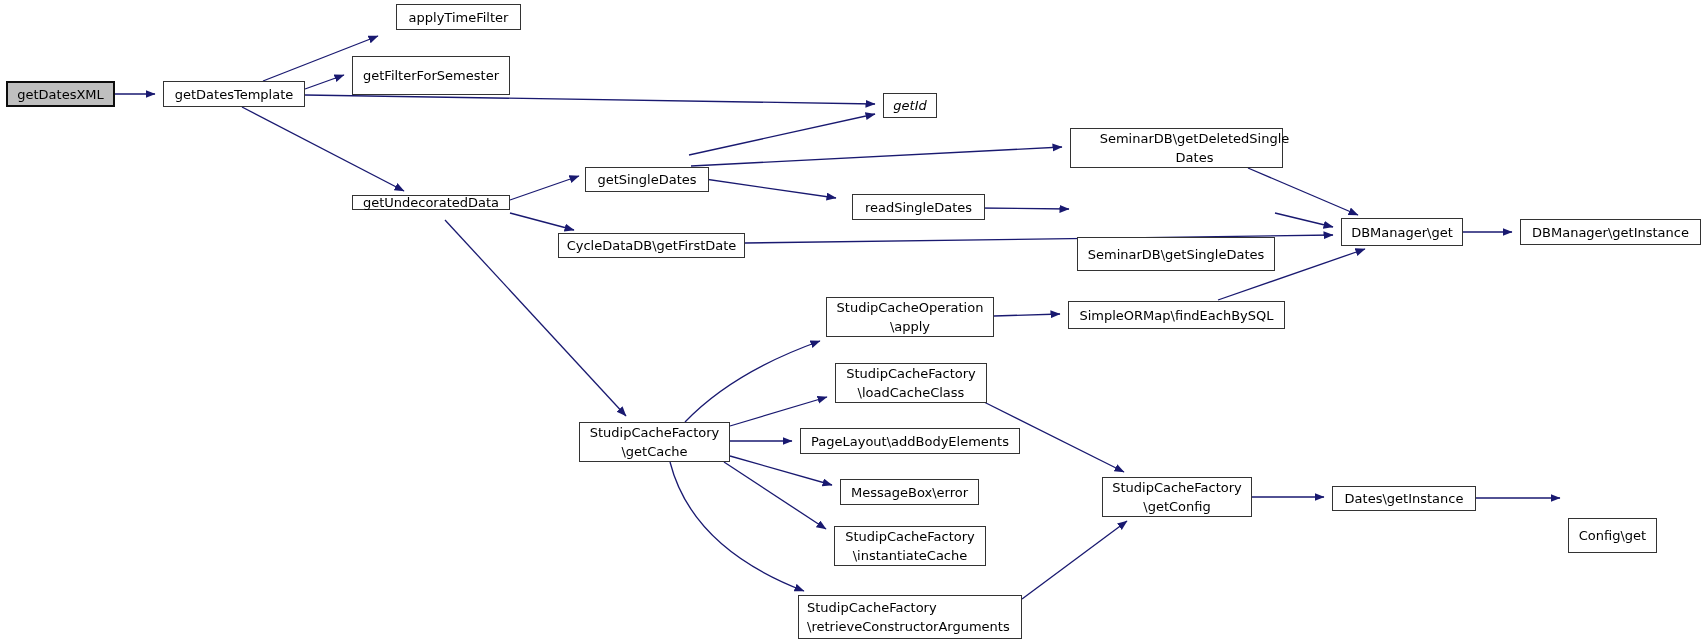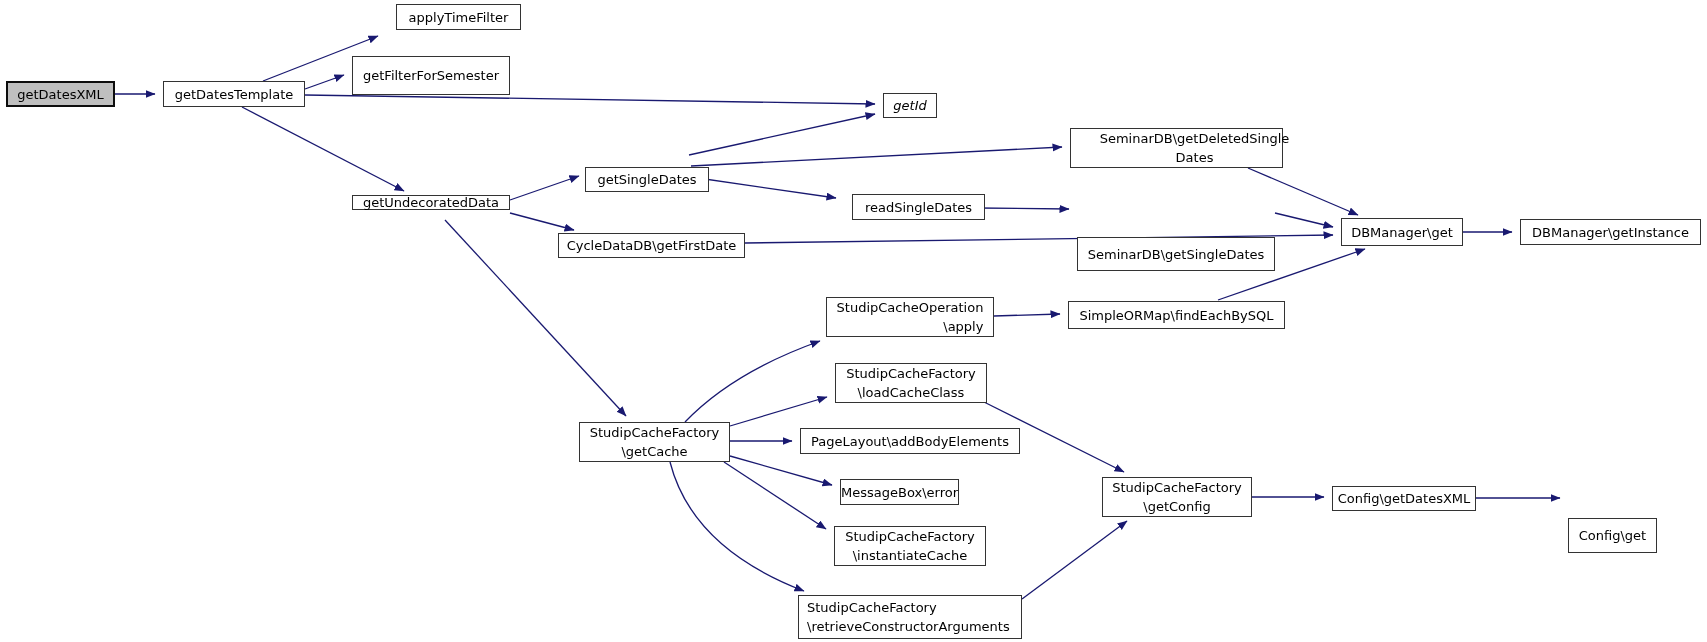--- a/index.html
+++ b/index.html
@@ -83,31 +83,31 @@
   <div class="node" style="left:883px;top:93px;width:54px;height:25px;font-style:italic;">getId</div>
   <div class="node" style="left:352px;top:195px;width:158px;height:15px;">getUndecoratedData</div>
   <div class="node" style="left:585px;top:167px;width:124px;height:25px;">getSingleDates</div>
   <div class="node" style="left:558px;top:233px;width:187px;height:25px;">CycleDataDB\getFirstDate</div>
   <div class="node" style="left:844px;top:194px;width:133px;height:26px;margin-left:8px;">readSingleDates</div>
   <div class="node" style="left:1070px;top:128px;width:213px;height:40px;padding-left:36px;">SeminarDB\getDeletedSingle
 Dates</div>
   <div class="node" style="left:1077px;top:200px;width:198px;height:34px;margin-top:37px;">SeminarDB\getSingleDates</div>
   <div class="node" style="left:1341px;top:218px;width:122px;height:28px;">DBManager\get</div>
   <div class="node" style="left:1520px;top:219px;width:181px;height:26px;">DBManager\getInstance</div>
-  <div class="node" style="left:826px;top:297px;width:168px;height:40px;text-align:right;">StudipCacheOperation
+  <div class="node" style="left:826px;top:297px;width:168px;height:40px;">StudipCacheOperation
 \apply</div>
   <div class="node" style="left:1068px;top:301px;width:217px;height:28px;">SimpleORMap\findEachBySQL</div>
   <div class="node" style="left:835px;top:363px;width:152px;height:40px;">StudipCacheFactory
 \loadCacheClass</div>
   <div class="node" style="left:579px;top:422px;width:151px;height:40px;">StudipCacheFactory
 \getCache</div>
   <div class="node" style="left:800px;top:428px;width:220px;height:26px;">PageLayout\addBodyElements</div>
-  <div class="node" style="left:840px;top:479px;width:119px;height:26px;">MessageBox\error</div>
+  <div class="node" style="left:840px;top:479px;width:139px;height:26px;">MessageBox\error</div>
   <div class="node" style="left:834px;top:526px;width:152px;height:40px;">StudipCacheFactory
 \instantiateCache</div>
   <div class="node left" style="left:798px;top:595px;width:224px;height:44px;">StudipCacheFactory
 \retrieveConstructorArguments</div>
   <div class="node" style="left:1102px;top:477px;width:150px;height:40px;">StudipCacheFactory
 \getConfig</div>
-  <div class="node" style="left:1332px;top:486px;width:144px;height:25px;">Config\getDatesXML</div>
+  <div class="node" style="left:1332px;top:486px;width:144px;height:25px;">Dates\getInstance</div>
   <div class="node" style="left:1568px;top:486px;width:89px;height:35px;margin-top:32px;">Config\get</div>
 
 </div>
 
 </body></html>

